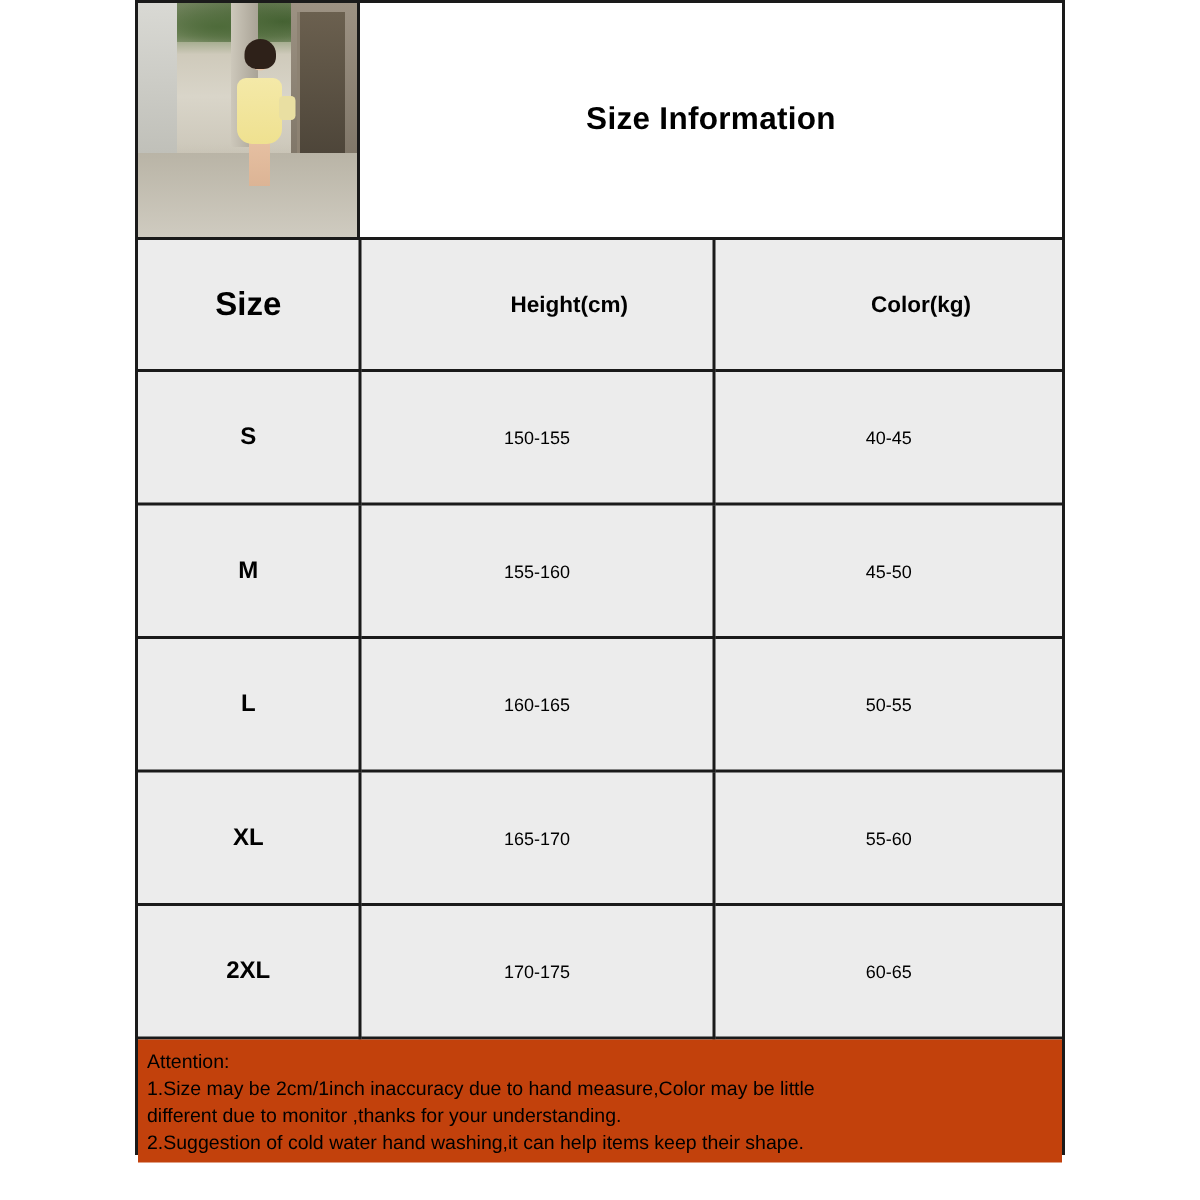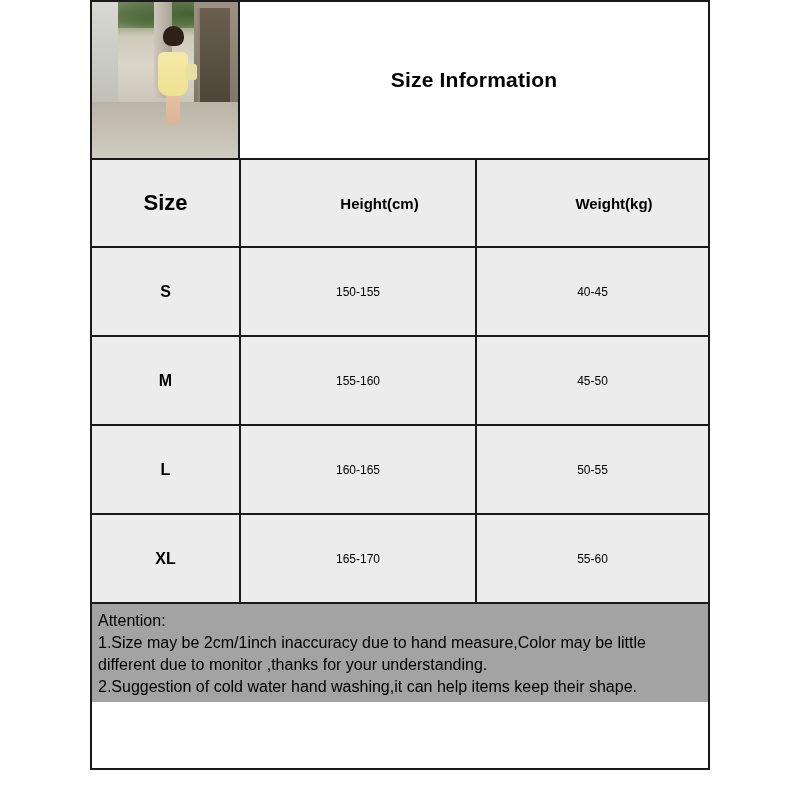--- a/index.html
+++ b/index.html
@@ -180,23 +180,23 @@
     font-weight: bold;
     height: 85px;
   }
   .cell-val {
     font-size: 12px;
     font-weight: normal;
   }
   
   .attention {
     padding: 6px 4px 4px 6px;
-    font-size: 16px;
+    font-size: 13px;
     line-height: 1.38;
-    background: #a3a3a3;
+    background: #c2410c;
   }
   .attention div {
     white-space: nowrap;
   }
 </style>
 </head>
 <body>
 
 <div class="sheet">
 
@@ -225,21 +225,21 @@
   <table class="size-table">
     <colgroup>
       <col class="c-size">
       <col class="c-height">
       <col class="c-weight">
     </colgroup>
     <thead>
       <tr>
         <th class="hdr-size">Size</th>
         <th class="hdr-col">Height(cm)</th>
-        <th class="hdr-col">Weight(kg)</th>
+        <th class="hdr-col">Color(kg)</th>
       </tr>
     </thead>
     <tbody>
       <tr>
         <td class="cell-size">S</td>
         <td class="cell-val">150-155</td>
         <td class="cell-val">40-45</td>
       </tr>
       <tr>
         <td class="cell-size">M</td>
@@ -248,20 +248,25 @@
       </tr>
       <tr>
         <td class="cell-size">L</td>
         <td class="cell-val">160-165</td>
         <td class="cell-val">50-55</td>
       </tr>
       <tr>
         <td class="cell-size">XL</td>
         <td class="cell-val">165-170</td>
         <td class="cell-val">55-60</td>
+      </tr>
+      <tr>
+        <td class="cell-size">2XL</td>
+        <td class="cell-val">170-175</td>
+        <td class="cell-val">60-65</td>
       </tr>
     </tbody>
   </table>
 
   <div class="attention">
     <div>Attention:</div>
     <div>1.Size may be 2cm/1inch inaccuracy due to hand measure,Color may be little</div>
     <div>different due to monitor ,thanks for your understanding.</div>
     <div>2.Suggestion of cold water hand washing,it can help items keep their shape.</div>
   </div>

